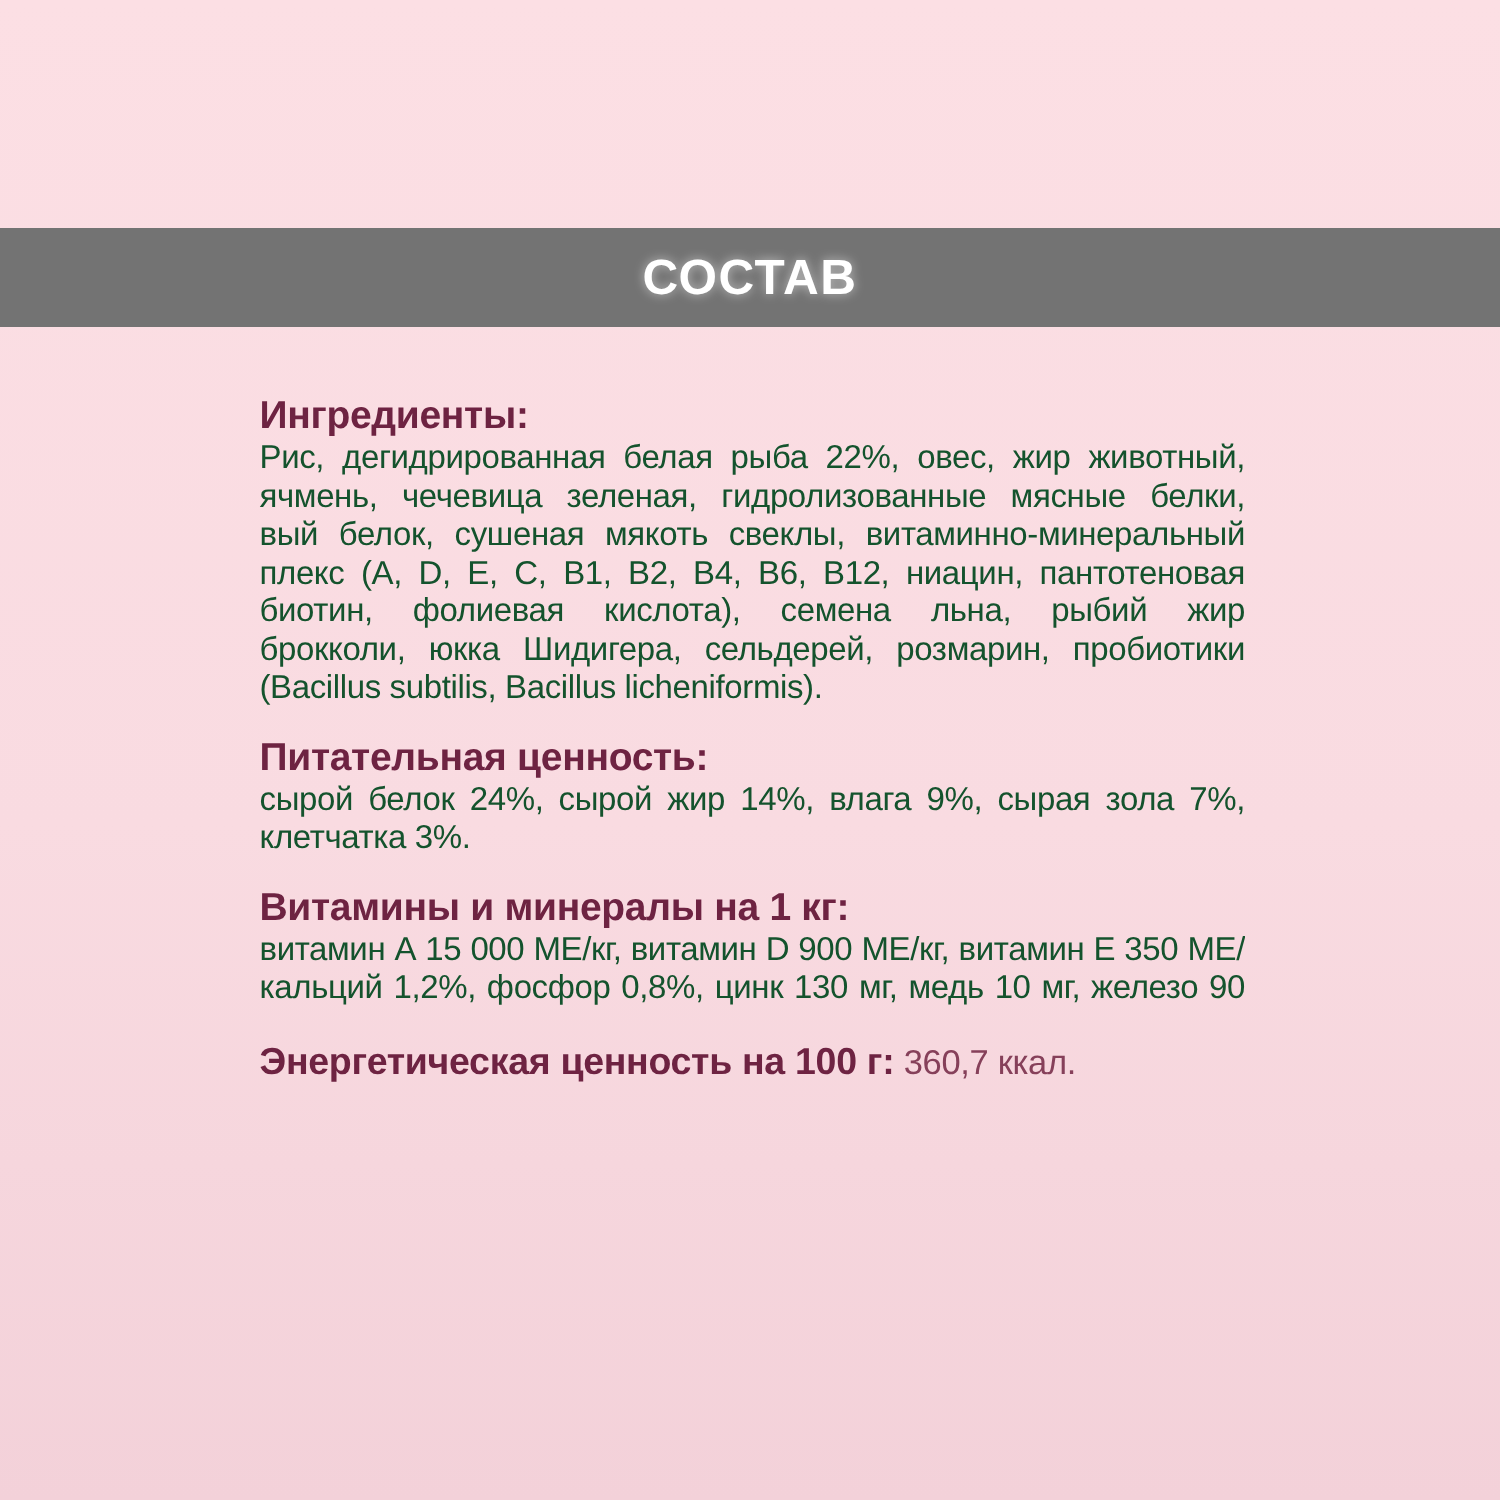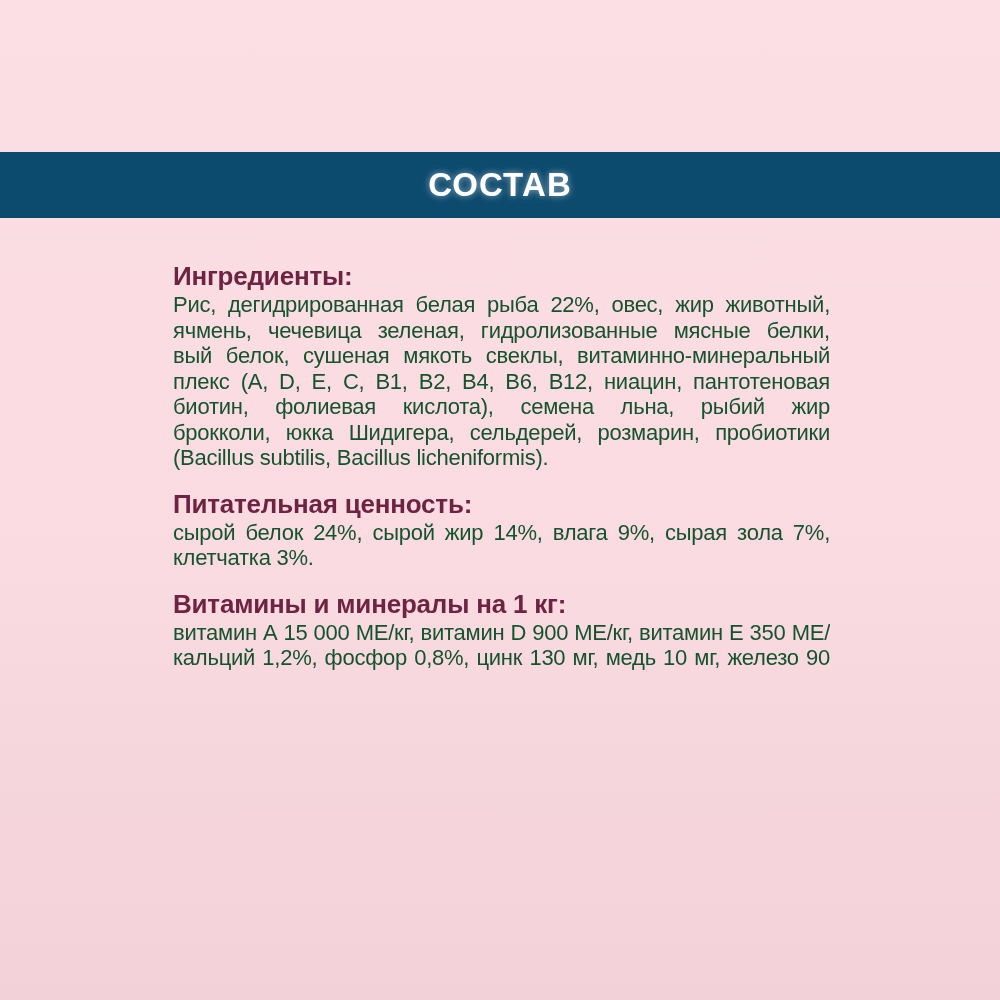--- a/index.html
+++ b/index.html
@@ -7,21 +7,21 @@
     width: 1000px; height: 1000px;
     position: relative;
     overflow: hidden;
     background: linear-gradient(180deg, #fcdfe4 0%, #f9dbe1 55%, #f3d1d9 100%);
     font-family: "Liberation Sans", sans-serif;
   }
   .banner {
     position: absolute;
     left: 0; top: 152px;
     width: 1000px; height: 66px;
-    background: #0c4a6e;
+    background: #737373;
     display: flex;
     align-items: center;
     justify-content: center;
   }
   .banner-title {
     color: #ffffff;
     font-size: 33px;
     font-weight: bold;
     letter-spacing: 1px;
     text-shadow: 0 0 7px rgba(255,255,255,0.55);
@@ -98,14 +98,17 @@
     <div class="line">клетчатка 3%.</div>
   </div>
 
   <div class="section">
     <div class="section-heading">Витамины и минералы на 1 кг:</div>
     <div class="line jline">витамин А 15 000 МЕ/кг, витамин D 900 МЕ/кг, витамин Е 350 МЕ/кг,</div>
     <div class="line jline">кальций 1,2%, фосфор 0,8%, цинк 130 мг, медь 10 мг, железо 90 мг,</div>
   </div>
 
 
+  <div class="energy-line">
+    <span class="energy-label">Энергетическая ценность на 100 г:</span><span class="energy-value"> 360,7 ккал.</span>
+  </div>
 
 </div>
 
 </body></html>

